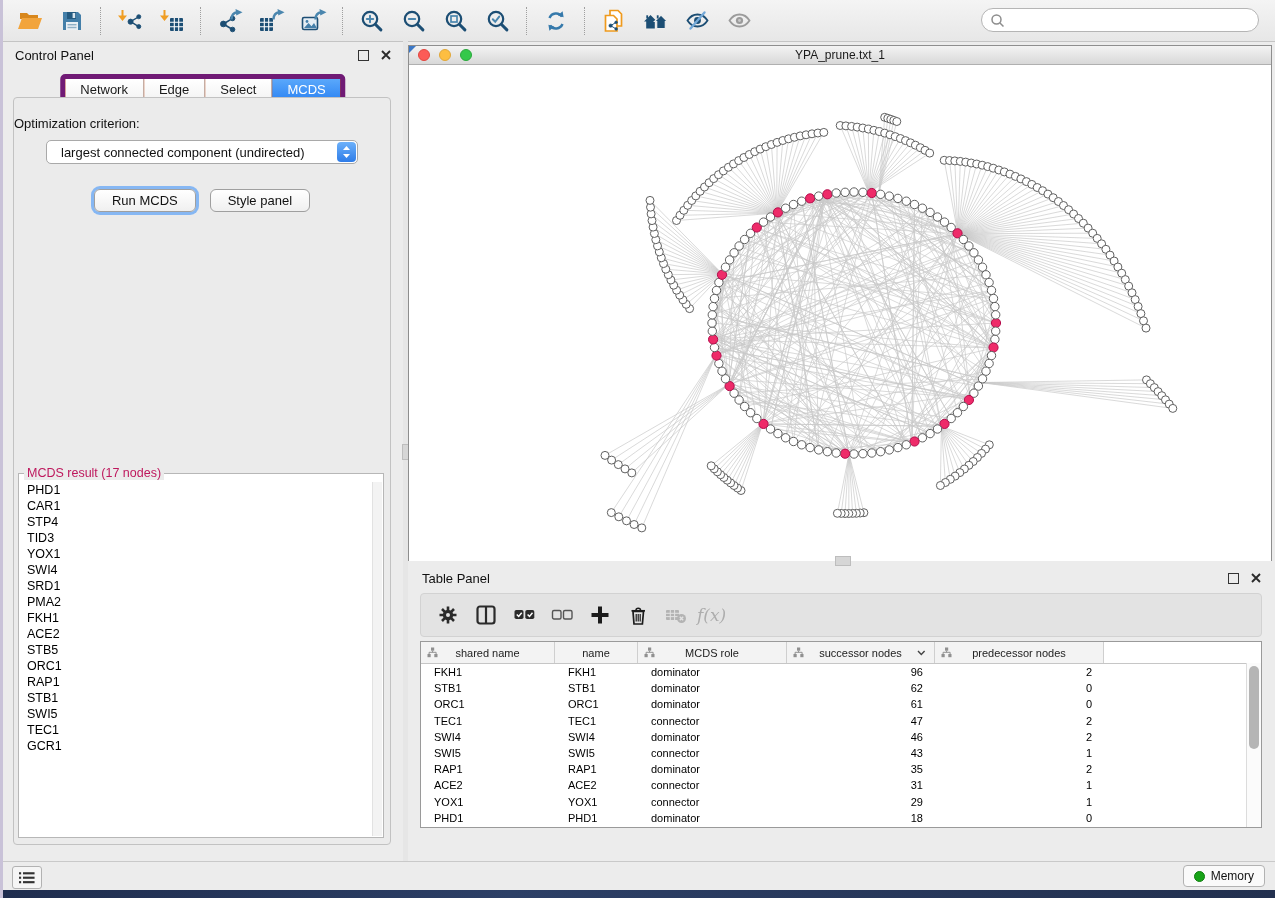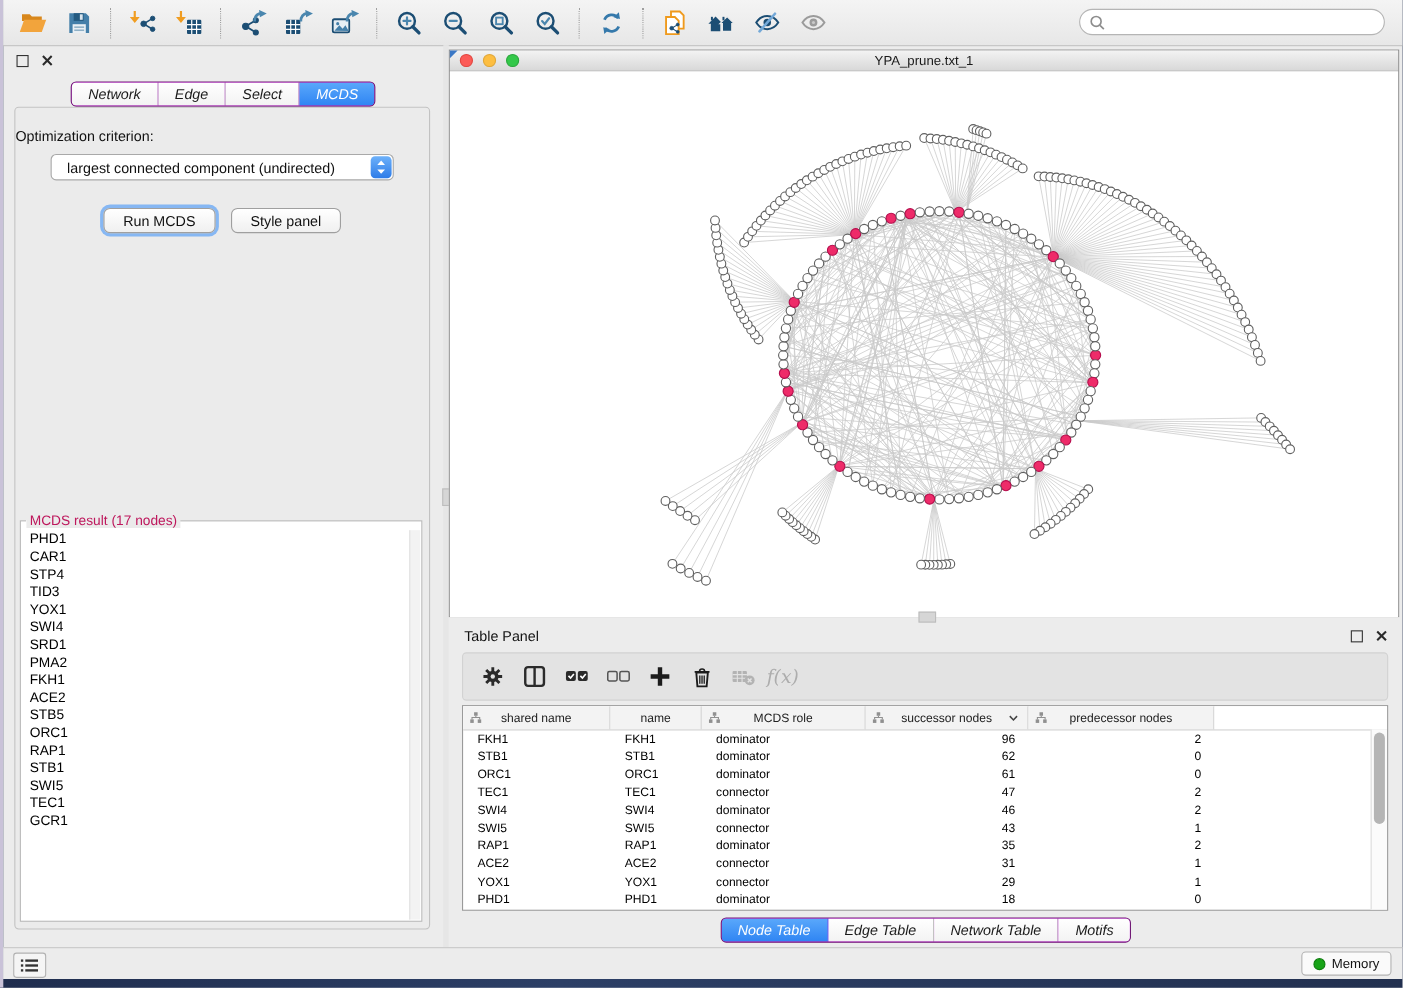--- a/index.html
+++ b/index.html
@@ -24,21 +24,21 @@
   .search-box input{border:none;outline:none;flex:1;font-size:12px;background:transparent;margin-left:4px;font-family:"Liberation Sans",sans-serif;}
 
   
   .control-panel{position:absolute;left:0;top:41px;width:400px;bottom:28px;}
   .cp-header{height:28px;display:flex;align-items:center;padding:0 12px;font-size:13px;color:#111;}
   .panel-title{flex:1;}
   .win-icons{display:flex;align-items:center;gap:12px;}
   .float-icon{width:9px;height:9px;border:1.5px solid #333;display:inline-block;}
   .close-icon svg{display:block;}
   .cp-tabs{position:absolute;top:33px;left:50%;transform:translateX(-50%);}
-  .seg{display:inline-flex;border:1px solid #701a75;border-radius:5px;overflow:hidden;background:#d946ef;font-style:italic;}
+  .seg{display:inline-flex;border:5px solid #701a75;border-radius:5px;overflow:hidden;background:#c2410c;}
   .seg .tab{height:21px;line-height:21px;padding:0 15px;font-size:13px;color:#1a1a1a;background:linear-gradient(#ffffff,#f3f3f3);border-right:1px solid #c2c2c2;cursor:default;white-space:nowrap;}
   .seg .tab:last-child{border-right:none;}
   .seg .tab.active{background:linear-gradient(#5aa8fb,#2f85f3);color:#fff;border-right-color:#2f85f3;}
   .cp-body{position:absolute;left:10px;right:12px;top:56px;bottom:17px;
     border:1px solid #c2c2c2;border-radius:4px;background:#ebebeb;}
   .opt-label{font-size:13px;margin-top:18px;color:#111;}
   .combo{width:312px;height:24px;margin:9px auto 0 auto;background:#fff;border:1px solid #a9a9a9;border-radius:5px;
     position:relative;font-size:13px;line-height:24px;box-sizing:border-box;padding-left:14px;color:#111;}
   .combo-stepper{position:absolute;right:1px;top:1px;width:19px;height:20px;border-radius:4px;
     background:linear-gradient(#6db1fa,#2e7ce8);display:flex;align-items:center;justify-content:center;}
@@ -279,20 +279,21 @@
       <svg width="15" height="15" viewBox="0 0 15 15">
           <circle cx="6.5" cy="6.5" r="4.5" fill="none" stroke="#8d8d8d" stroke-width="1.5"></circle>
           <path d="M10 10l3.5 3.5" stroke="#8d8d8d" stroke-width="1.5"></path>
         </svg>
       <input type="text" placeholder="" style="">
     </div>
   </div>
 
   <div class="control-panel">
     <div class="cp-header">
+      <span class="panel-title">Control Panel</span>
       <span class="win-icons">
         <span class="float-icon"></span>
         <span class="close-icon">
           <svg width="10" height="10" viewBox="0 0 10 10">
               <path d="M1 1l8 8M9 1L1 9" stroke="#2b2b2b" stroke-width="1.9"></path>
             </svg>
         </span>
       </span>
     </div>
     <div class="cp-tabs"><div class="seg" id="cp-tabs">
@@ -1296,26 +1297,20 @@
             <div class="td l" style="width: 83px; flex: 0 0 83px;">PHD1</div>
             <div class="td l" style="width: 149px; flex: 0 0 149px;">dominator</div>
             <div class="td r" style="width: 148px; flex: 0 0 148px;">18</div>
             <div class="td r" style="width: 169px; flex: 0 0 169px;">0</div>
           </div>
         </div>
       <div class="vscroll">
           <div class="vthumb"></div>
         </div>
     </div>
-    <div class="tp-tabs"><div class="seg" id="tp-tabs">
-          <span class="tab active">Node Table</span>
-          <span class="tab">Edge Table</span>
-          <span class="tab">Network Table</span>
-          <span class="tab">Motifs</span>
-        </div></div>
   </div>
 
   <div class="status-bar">
     <div class="list-btn">
       <svg width="18" height="16" viewBox="0 0 20 18">
         <g fill="#333">
             <rect x="1" y="2.5" width="2.4" height="2.4"></rect>
             <rect x="1" y="7.5" width="2.4" height="2.4"></rect>
             <rect x="1" y="12.5" width="2.4" height="2.4"></rect>
         <rect x="5.5" y="2.5" width="13" height="2.4"></rect>

